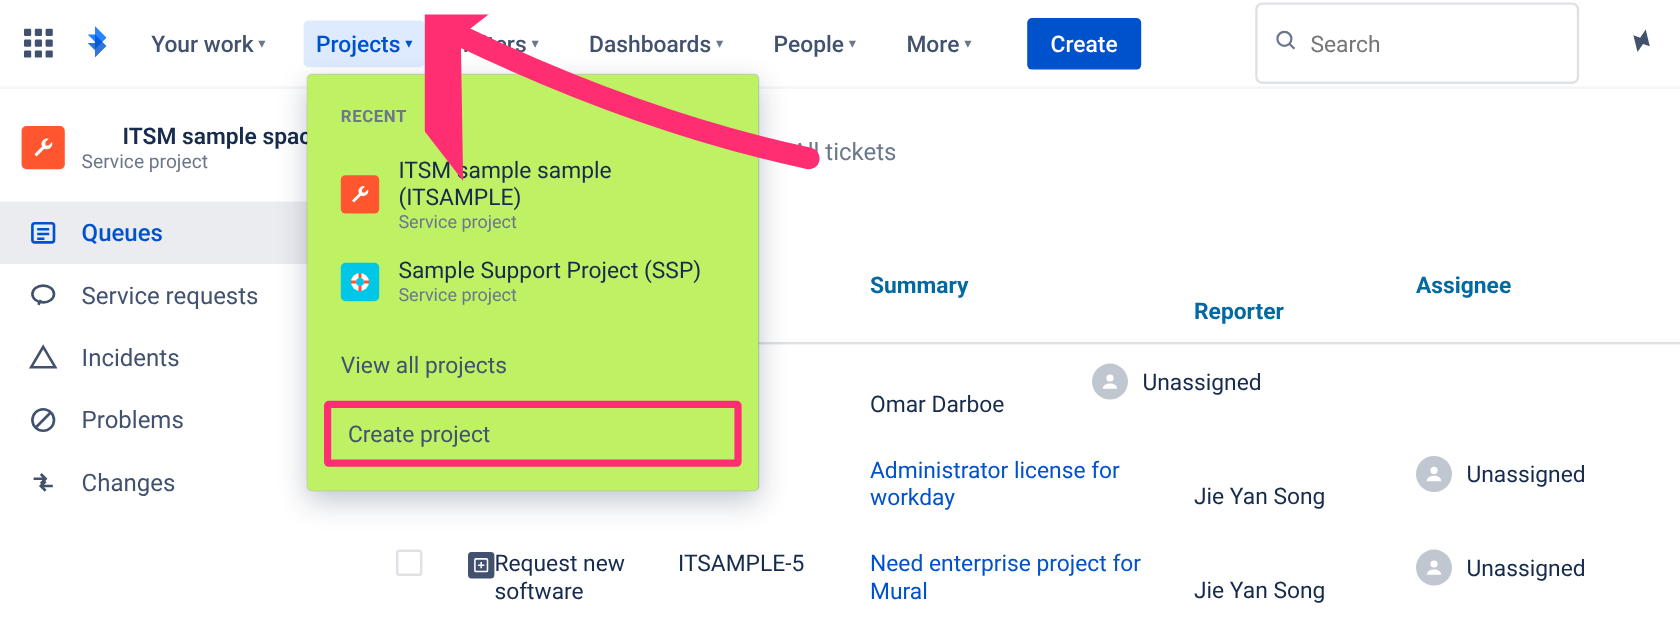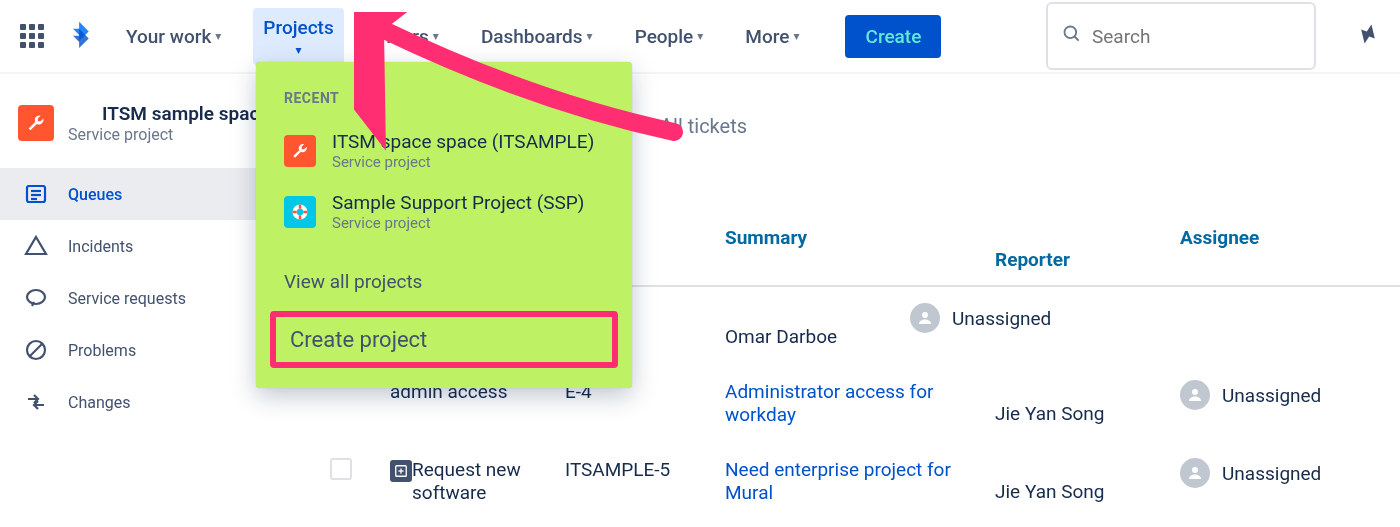--- a/index.html
+++ b/index.html
@@ -4,40 +4,40 @@
 <style>
 * { margin: 0; padding: 0; box-sizing: border-box; font-family: -apple-system, BlinkMacSystemFont, "Segoe UI", Roboto, sans-serif; }
 body { width: 1400px; height: 527px; background: #fff; overflow: hidden; position: relative; }
 
 
 .topnav { height: 74px; display: flex; align-items: center; padding: 0 20px; border-bottom: 2px solid #f4f5f7; gap: 22px; }
 .app-switcher { display: grid; grid-template-columns: repeat(3,6px); grid-template-rows: repeat(3,6px); gap: 3px; cursor: pointer; }
 .app-switcher span { background: #42526E; border-radius: 1px; }
 .jira-logo svg { width: 28px; height: 28px; }
 .nav-item { color: #42526E; font-size: 19px; font-weight: 500; display: flex; align-items: center; gap: 4px; padding: 8px 10px; border-radius: 4px; cursor: pointer; }
-.nav-item.active { background: #deebff; color: #0052CC; flex-direction: column; }
+.nav-item.active { background: #deebff; color: #0052CC; }
 .chev { font-size: 12px; color: #6B778C; }
 .nav-item.active .chev { color: #0052CC; }
-.create-btn { background: #0052CC; color: #5eead4; font-size: 19px; font-weight: 500; padding: 10px 20px; border-radius: 4px; border: none; cursor: pointer; margin-left: 14px; }
+.create-btn { background: #0052CC; color: #ffffff; font-size: 19px; font-weight: 500; padding: 10px 20px; border-radius: 4px; border: none; cursor: pointer; margin-left: 14px; }
 .spacer { flex: 1; }
 .search-box { display: flex; align-items: center; border: 2px solid #dfe1e6; border-radius: 6px; padding: 20px 14px; width: 270px; gap: 10px; }
 .search-box input { border: none; outline: none; font-size: 19px; color: #6B778C; width: 100%; background: transparent; }
 .search-icon svg { width: 20px; height: 20px; }
 .notif-icon { margin-left: 18px; cursor: pointer; }
 .notif-icon svg { width: 24px; height: 24px; }
 
 
 .body { display: flex; height: calc(100% - 74px); }
 .sidebar { width: 330px; border-right: none; padding-top: 28px; }
 .project-header { display: flex; align-items: center; gap: 14px; padding: 0 18px 24px 18px; }
 .proj-icon { width: 36px; height: 36px; background: #FF5630; border-radius: 4px; display: flex; align-items: center; justify-content: center; }
 .proj-icon svg { width: 22px; height: 22px; }
 .proj-title { font-size: 19px; font-weight: 600; color: #172B4D; margin-left: 34px; }
 .proj-sub { font-size: 16px; color: #6B778C; }
-.side-item { display: flex; align-items: center; gap: 20px; padding: 14px 24px; font-size: 16px; color: #42526E; cursor: pointer; text-align: center; }
+.side-item { display: flex; align-items: center; gap: 20px; padding: 14px 24px; font-size: 20px; color: #42526E; cursor: pointer; text-align: center; }
 .side-item.active { background: #ebecf0; color: #0052CC; font-weight: 500; }
 .side-item svg { width: 24px; height: 24px; flex-shrink: 0; }
 
 .main { flex: 1; padding: 40px 0 0 0; position: relative; }
 .breadcrumb { font-size: 20px; color: #6B778C; padding-left: 370px; }
 .table-wrap { margin-top: 88px; }
 .thead { display: flex; padding: 0 40px 14px 40px; border-bottom: 2px solid #dfe1e6; font-size: 19px; font-weight: 700; color: #0369a1; }
 .col-chk { width: 60px; }
 .col-type { width: 175px; }
 .col-key { width: 160px; }
@@ -59,21 +59,21 @@
 .dd-heading { font-size: 14px; font-weight: 700; color: #6B778C; letter-spacing: 0.5px; padding: 8px 28px 14px 28px; }
 .dd-item { display: flex; align-items: center; gap: 16px; padding: 10px 28px; cursor: pointer; }
 .dd-icon { width: 32px; height: 32px; border-radius: 4px; display: flex; align-items: center; justify-content: center; flex-shrink: 0; }
 .dd-icon.orange { background: #FF5630; }
 .dd-icon.teal { background: #00C7E6; }
 .dd-icon svg { width: 20px; height: 20px; }
 .dd-title { font-size: 19px; color: #172B4D; }
 .dd-sub { font-size: 15px; color: #6B778C; }
 .dd-link { font-size: 19px; color: #42526E; padding: 14px 28px; cursor: pointer; }
 .dd-highlight { border: 6px solid #ff2e72; border-radius: 4px; margin: 4px 14px 0 14px; padding: 10px 14px; cursor: pointer; }
-.dd-highlight span { font-size: 22px; color: #42526E; }
+.dd-highlight span { font-size: 19px; color: #42526E; }
 
 
 .arrow-annot { position: absolute; top: 12px; left: 354px; z-index: 200; pointer-events: none; }
 </style>
 </head>
 <body>
 
 <div class="topnav">
   <div class="app-switcher">
     <span></span>
@@ -151,30 +151,30 @@
       <svg viewBox="0 0 24 24" fill="none" stroke="#0052CC" stroke-width="2.2">
           <rect x="3" y="4" width="18" height="16" rx="2"></rect>
           <line x1="7" y1="9" x2="17" y2="9"></line>
           <line x1="7" y1="13" x2="17" y2="13"></line>
           <line x1="7" y1="17" x2="13" y2="17"></line>
         </svg>
       <span>Queues</span>
     </div>
     <div class="side-item">
       <svg viewBox="0 0 24 24" fill="none" stroke="#42526E" stroke-width="2.2">
-          <path d="M12 3 L22 20 L2 20 Z"></path>
-        </svg>
-      <span>Incidents</span>
+          <ellipse cx="12" cy="11" rx="9" ry="7"></ellipse>
+          <path d="M8 20l2-4"></path>
+        </svg>
+      <span>Service requests</span>
     </div>
     <div class="side-item">
       <svg viewBox="0 0 24 24" fill="none" stroke="#42526E" stroke-width="2.2">
-          <ellipse cx="12" cy="11" rx="9" ry="7"></ellipse>
-          <path d="M8 20l2-4"></path>
-        </svg>
-      <span>Service requests</span>
+          <path d="M12 3 L22 20 L2 20 Z"></path>
+        </svg>
+      <span>Incidents</span>
     </div>
     <div class="side-item">
       <svg viewBox="0 0 24 24" fill="none" stroke="#42526E" stroke-width="2.2">
           <circle cx="12" cy="12" r="9"></circle>
           <line x1="6" y1="18" x2="18" y2="6"></line>
         </svg>
       <span>Problems</span>
     </div>
     <div class="side-item">
       <svg viewBox="0 0 24 24" fill="none" stroke="#42526E" stroke-width="2.2">
@@ -213,21 +213,21 @@
           <span>Unassigned</span>
         </div>
       </div>
 
       <div class="trow">
         <div class="col-chk"></div>
         <div class="col-type type-cell">
           <span>admin access</span>
         </div>
         <div class="col-key">E-4</div>
-        <div class="col-summary summary-link">Administrator access for workday</div>
+        <div class="col-summary summary-link">Administrator license for workday</div>
         <div class="col-reporter">Jie Yan Song</div>
         <div class="col-assignee assignee-cell">
           <div class="avatar">
               <svg viewBox="0 0 24 24" fill="#fff">
                 <circle cx="12" cy="8" r="4"></circle>
                 <path d="M4 20c0-4 4-6 8-6s8 2 8 6"></path>
               </svg>
             </div>
           <span>Unassigned</span>
         </div>
@@ -267,21 +267,21 @@
 
 <div class="dropdown">
   <div class="dd-heading">RECENT</div>
   <div class="dd-item">
     <div class="dd-icon orange">
       <svg viewBox="0 0 24 24" fill="#fff">
           <path d="M20 7a5 5 0 0 1-7 6L6 20l-2-2 7-7a5 5 0 0 1 6-7l-3 3v3h3l3-3z"></path>
         </svg>
     </div>
     <div>
-      <div class="dd-title">ITSM space space (ITSAMPLE)</div>
+      <div class="dd-title">ITSM sample sample (ITSAMPLE)</div>
       <div class="dd-sub">Service project</div>
     </div>
   </div>
   <div class="dd-item">
     <div class="dd-icon teal">
       <svg viewBox="0 0 24 24">
           <circle cx="12" cy="12" r="9" fill="#fff"></circle>
           <circle cx="12" cy="12" r="4" fill="#00C7E6"></circle>
           <path d="M12 3v5M12 16v5M3 12h5M16 12h5" stroke="#FF5630" stroke-width="3"></path>
         </svg>

